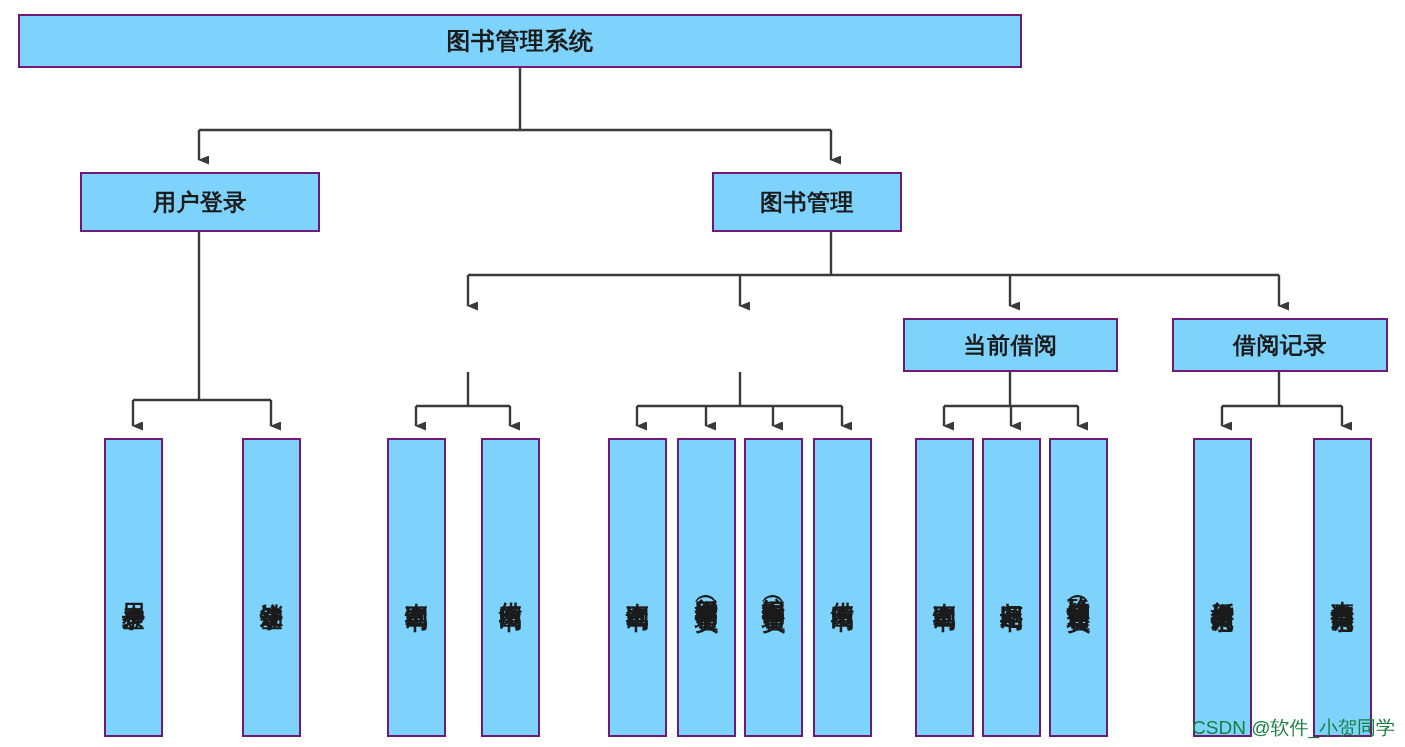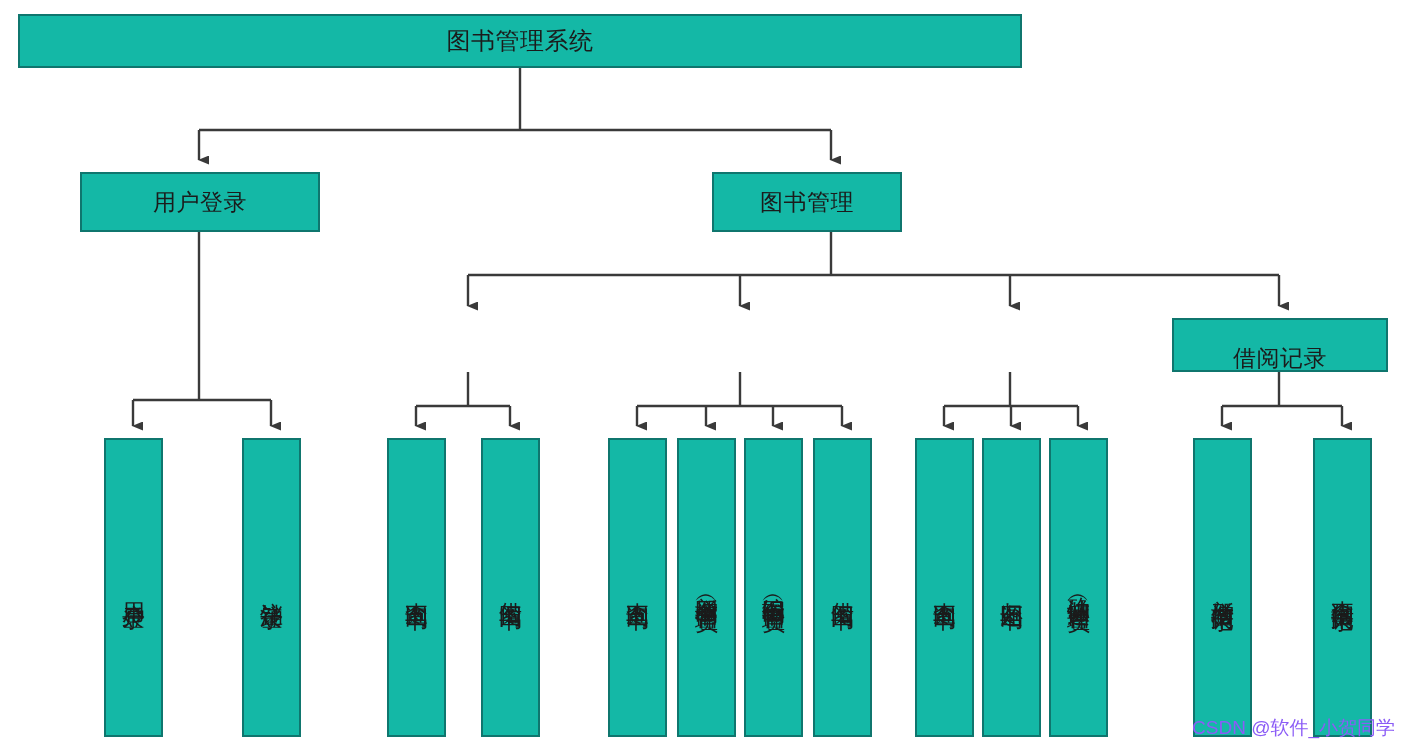--- a/index.html
+++ b/index.html
@@ -21,26 +21,27 @@
     position: absolute;
     left: 0;
     top: 0;
     width: 1405px;
     height: 747px;
     pointer-events: none;
   }
   .node {
     position: absolute;
     box-sizing: border-box;
-    border: 2px solid #0f766e;
-    background: #14b8a6;
+    border: 2px solid #701a75;
+    background: #7dd3fc;
     display: flex;
     align-items: center;
     justify-content: center;
     color: #1b1b1b;
+    font-weight: bold;
   }
   .node .lbl {
     display: block;
     text-align: center;
     line-height: 1.0;
   }
   
   .node.h .lbl {
     font-size: 23px;
     letter-spacing: 0.5px;
@@ -60,21 +61,21 @@
     font-size: 23px;
     line-height: 1.18;
     letter-spacing: 2px;
     white-space: nowrap;
   }
   .watermark {
     position: absolute;
     right: 10px;
     bottom: 6px;
     font-size: 19px;
-    color: #8b5cf6;
+    color: #15803d;
     white-space: nowrap;
     font-family: "Liberation Sans", "DejaVu Sans", sans-serif;
   }
 </style>
 </head>
 <body>
 
 <div id="canvas">
 
   <svg class="connectors" viewBox="0 0 1405 747" xmlns="http://www.w3.org/2000/svg">
@@ -131,21 +132,24 @@
     <span class="lbl">图书管理系统</span>
   </div>
 
   <div class="node h" style="left:80px; top:172px; width:240px; height:60px;">
     <span class="lbl">用户登录</span>
   </div>
   <div class="node h" style="left:712px; top:172px; width:190px; height:60px;">
     <span class="lbl">图书管理</span>
   </div>
 
-  <div class="node h" style="left:1172px; top:318px; width:216px; height:54px;align-items:flex-end;">
+  <div class="node h" style="left:903px; top:318px; width:215px; height:54px;">
+    <span class="lbl">当前借阅</span>
+  </div>
+  <div class="node h" style="left:1172px; top:318px; width:216px; height:54px;">
     <span class="lbl">借阅记录</span>
   </div>
 
   <div class="node v" style="left:104px; top:438px; width:59px; height:299px;">
     <span class="lbl">用户登录</span>
   </div>
   <div class="node v" style="left:242px; top:438px; width:59px; height:299px;">
     <span class="lbl">注销登录</span>
   </div>
 

